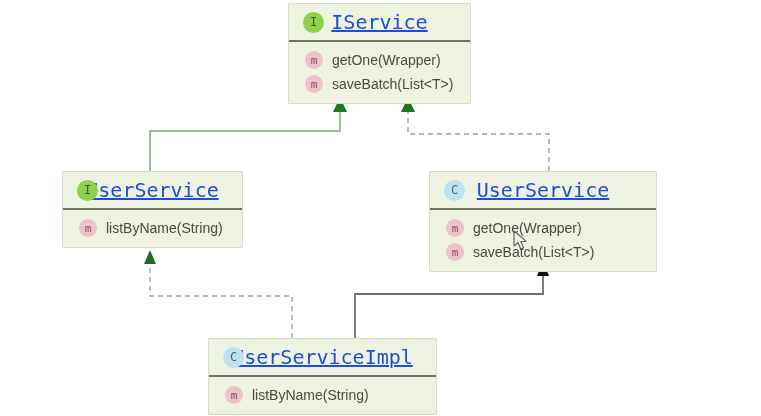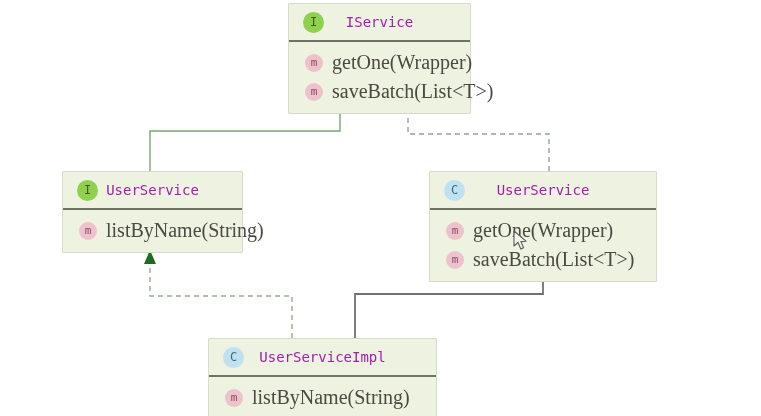--- a/index.html
+++ b/index.html
@@ -37,25 +37,26 @@
     height: 38px;
     padding: 0 12px;
     border-bottom: 2px solid #6e7360;
     box-sizing: border-box;
   }
   .node-header .badge {
     position: absolute;
     left: 14px;
   }
   .node-title {
-    font-size: 14px;
-    color: #a21caf;
+    font-size: 20px;
+    color: #1d4ed8;
     letter-spacing: 0px;
     white-space: nowrap;
     font-family: "DejaVu Sans Mono", "Liberation Mono", monospace;
+    text-decoration: underline;
   }
   .badge {
     width: 21px;
     height: 21px;
     border-radius: 50%;
     display: inline-flex;
     align-items: center;
     justify-content: center;
     font-size: 12px;
     font-weight: normal;
@@ -68,24 +69,24 @@
   .members {
     padding: 6px 0 7px 0;
   }
   .member-row {
     display: flex;
     align-items: center;
     gap: 9px;
     padding: 3px 14px 3px 16px;
   }
   .member-label {
-    font-size: 20px;
+    font-size: 14px;
     color: #4a4a42;
     white-space: nowrap;
-    font-family: Liberation Serif, serif;
+    font-family: Liberation Sans, sans-serif;
   }
   .cursor-arrow {
     position: absolute;
     pointer-events: none;
   }
 </style>
 </head>
 <body>
 
 <div id="canvas">

